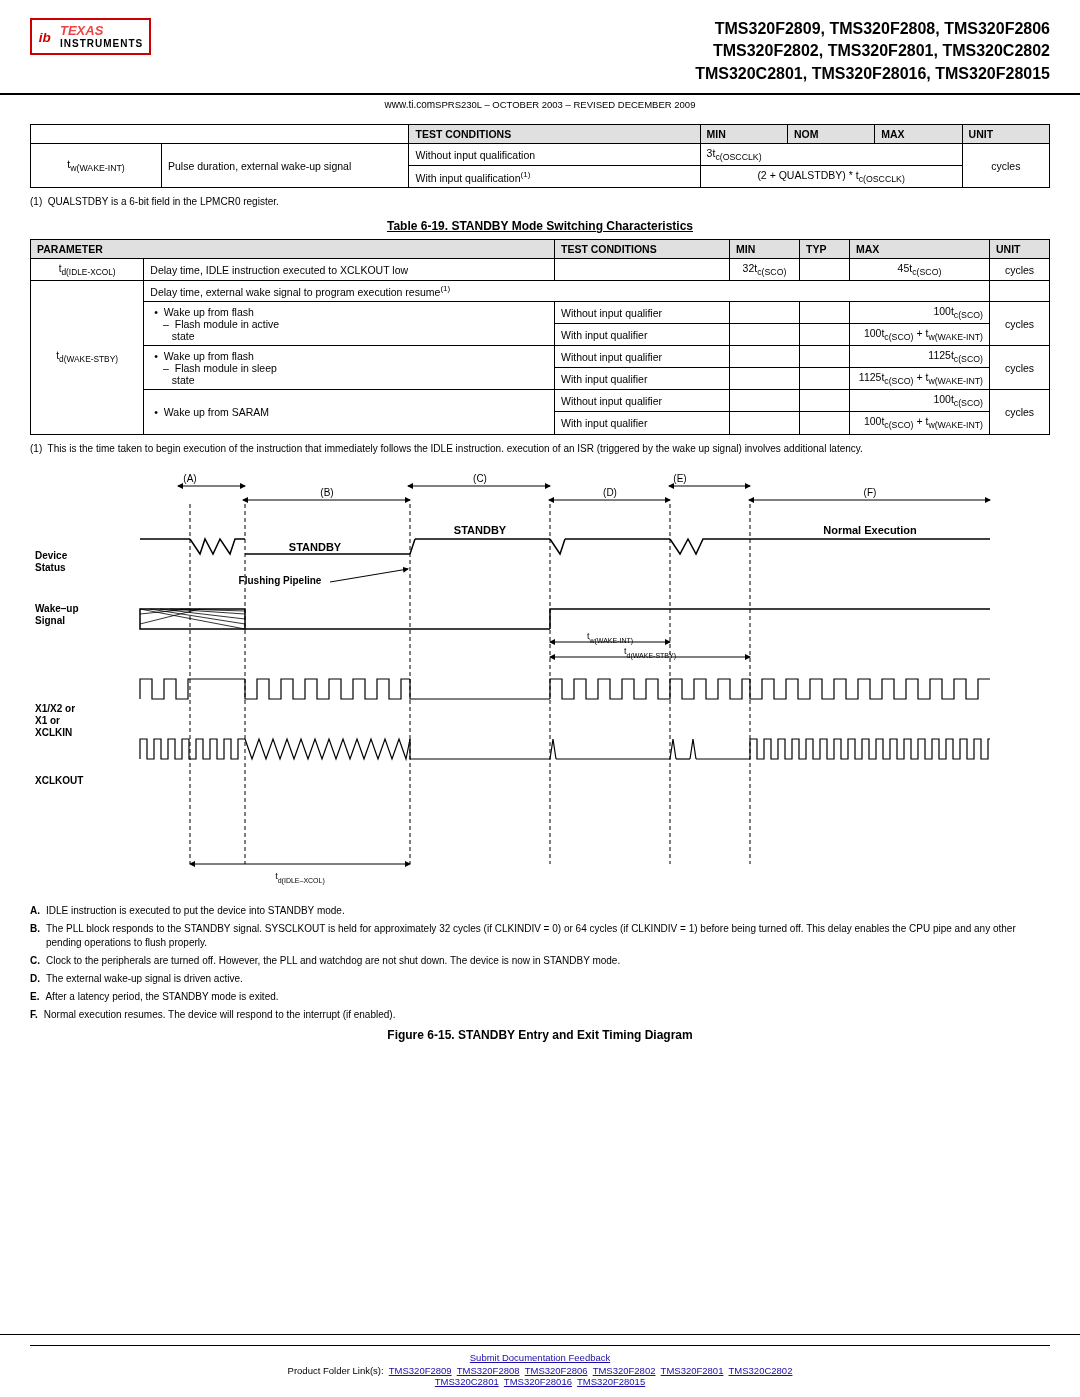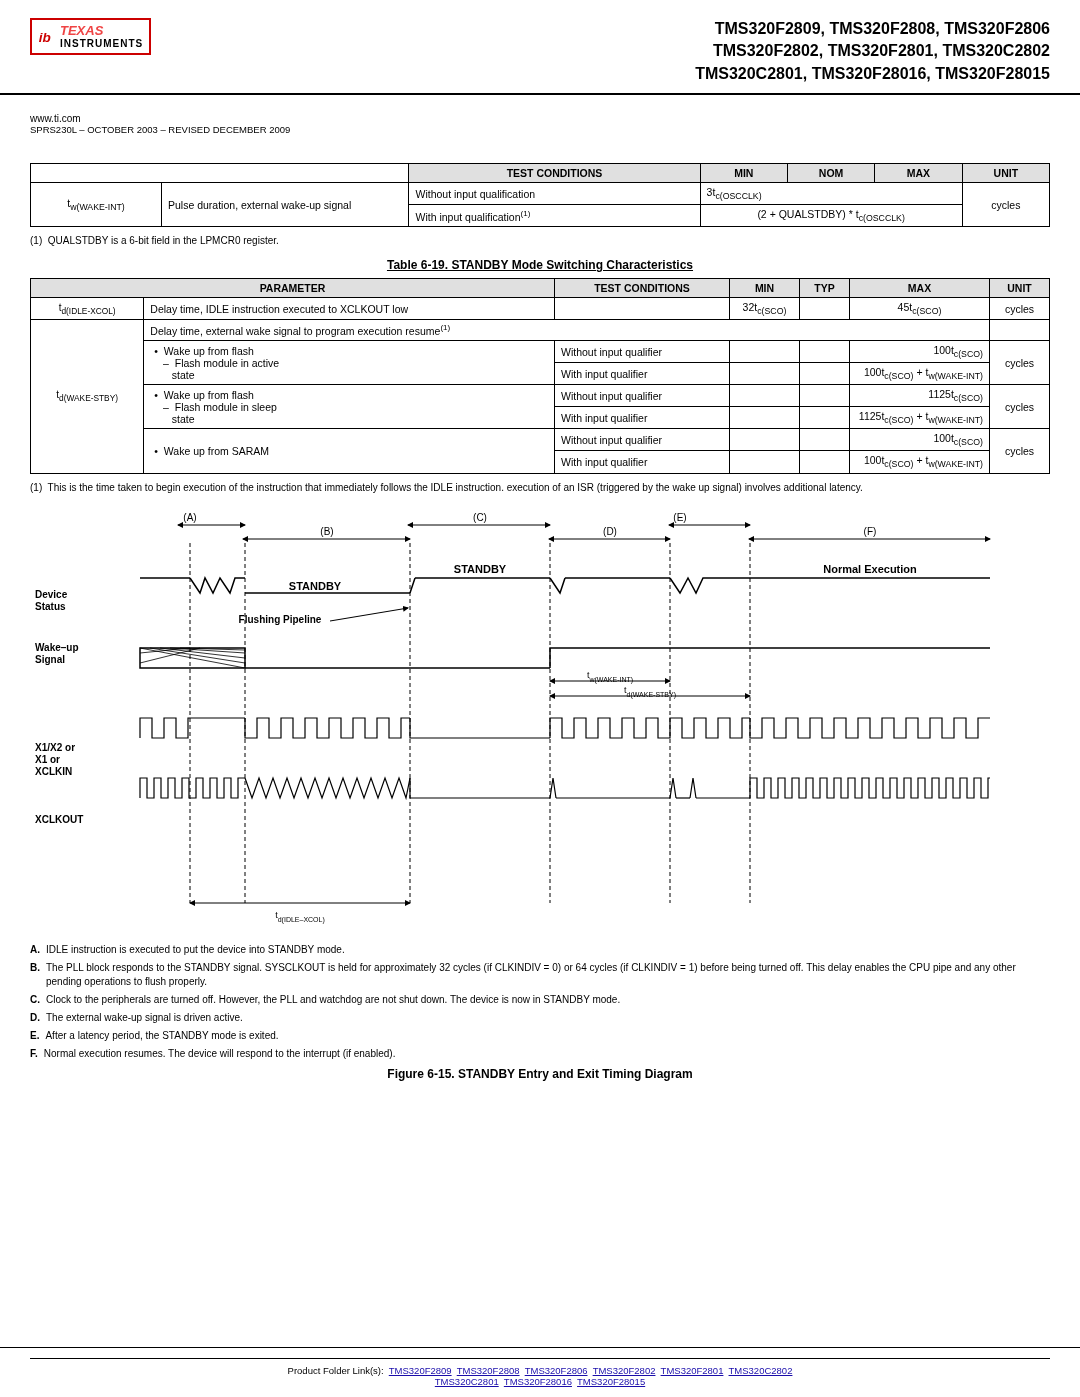--- a/index.html
+++ b/index.html
@@ -61,23 +61,22 @@
       padding-left: 20px;
     }
     .title-area h1 {
       font-size: 16px;
       font-weight: bold;
       line-height: 1.4;
     }
     .header-meta {
       display: flex;
       justify-content: center;
-      padding: 18px 30px;
+      padding: 4px 30px;
       font-size: 10px;
-      flex-direction: column;
     }
     .revision-text { font-size: 9.5px; }
 
     
     .content {
       padding: 10px 30px 0 30px;
     }
 
     
     .section-title {
@@ -97,21 +96,20 @@
     }
     .data-table th, .data-table td {
       border: 1px solid #000;
       padding: 3px 6px;
       text-align: left;
       vertical-align: middle;
     }
     .data-table th {
       background: #e0e0e0;
       font-weight: bold;
-      text-align: center;
       margin-top: 24px;
     }
 
     
     .footnote {
       font-size: 10px;
       margin: 3px 0 8px 0;
     }
 
     
@@ -504,20 +502,23 @@
       <span>Normal execution resumes. The device will respond to the interrupt (if enabled).</span>
     </li>
   </ul>
 
   <div class="figure-title">Figure 6-15. STANDBY Entry and Exit Timing Diagram</div>
 
 </div>
 
 <div class="footer">
   <div style="border-top:1px solid #000; margin-bottom:6px;"></div>
+  <div class="footer-row2">
+    <a class="footer-link footer-center-link" href="#">Submit Documentation Feedback</a>
+  </div>
   <div class="footer-row3">
     <span>Product Folder Link(s):</span>&nbsp;
     <a class="footer-link" href="#">TMS320F2809</a>&nbsp;
     <a class="footer-link" href="#">TMS320F2808</a>&nbsp;
     <a class="footer-link" href="#">TMS320F2806</a>&nbsp;
     <a class="footer-link" href="#">TMS320F2802</a>&nbsp;
     <a class="footer-link" href="#">TMS320F2801</a>&nbsp;
     <a class="footer-link" href="#">TMS320C2802</a>
     <br>
     <a class="footer-link" href="#">TMS320C2801</a>&nbsp;

